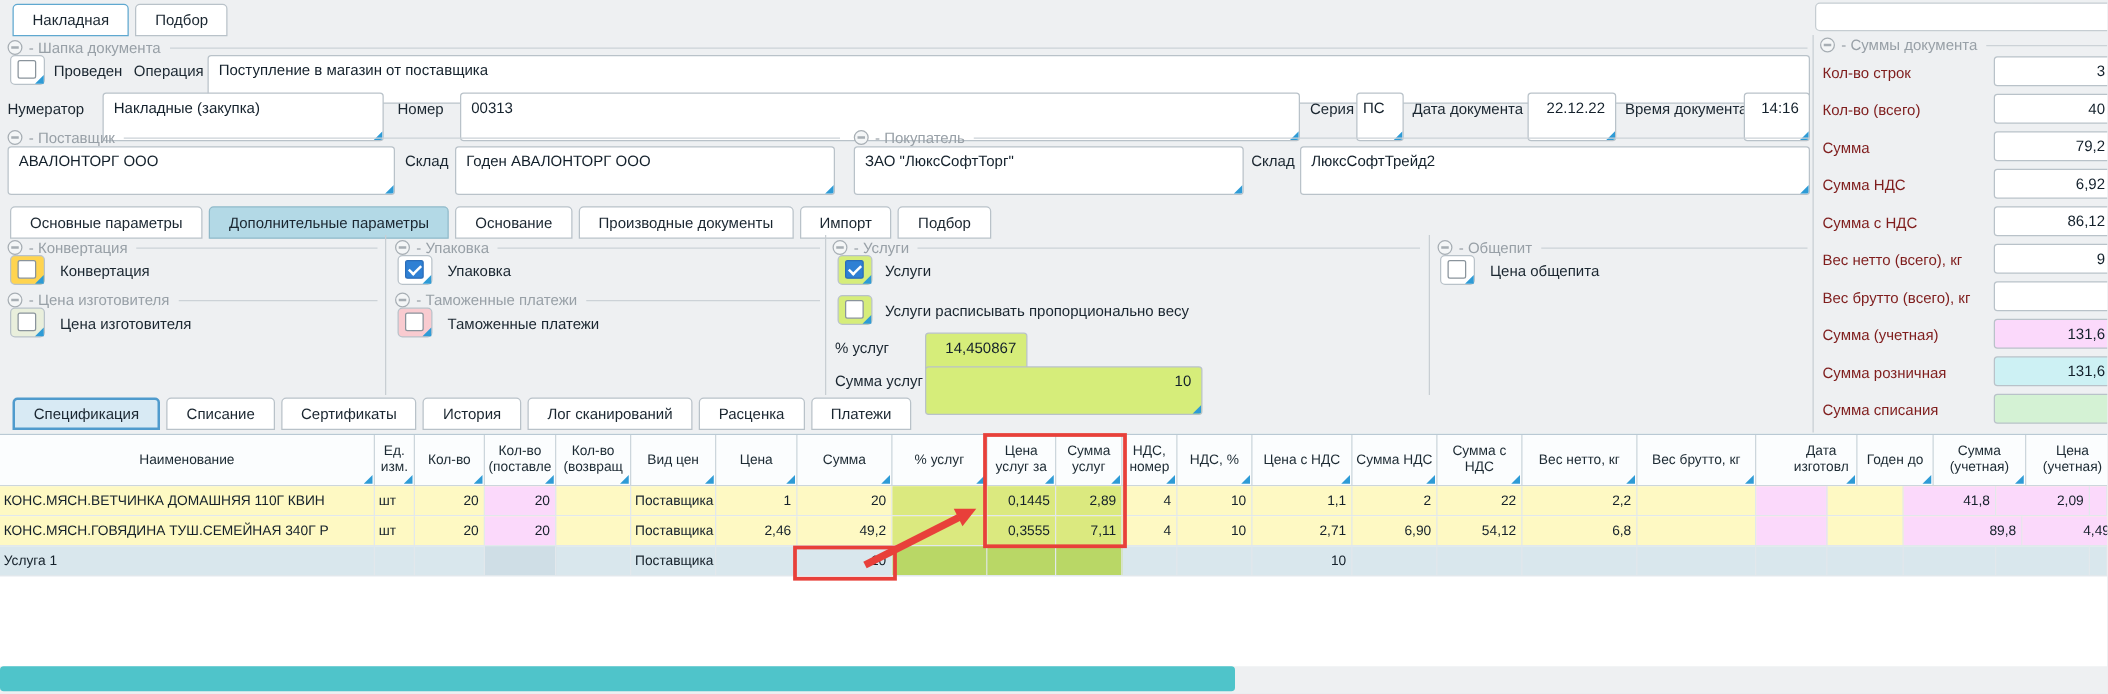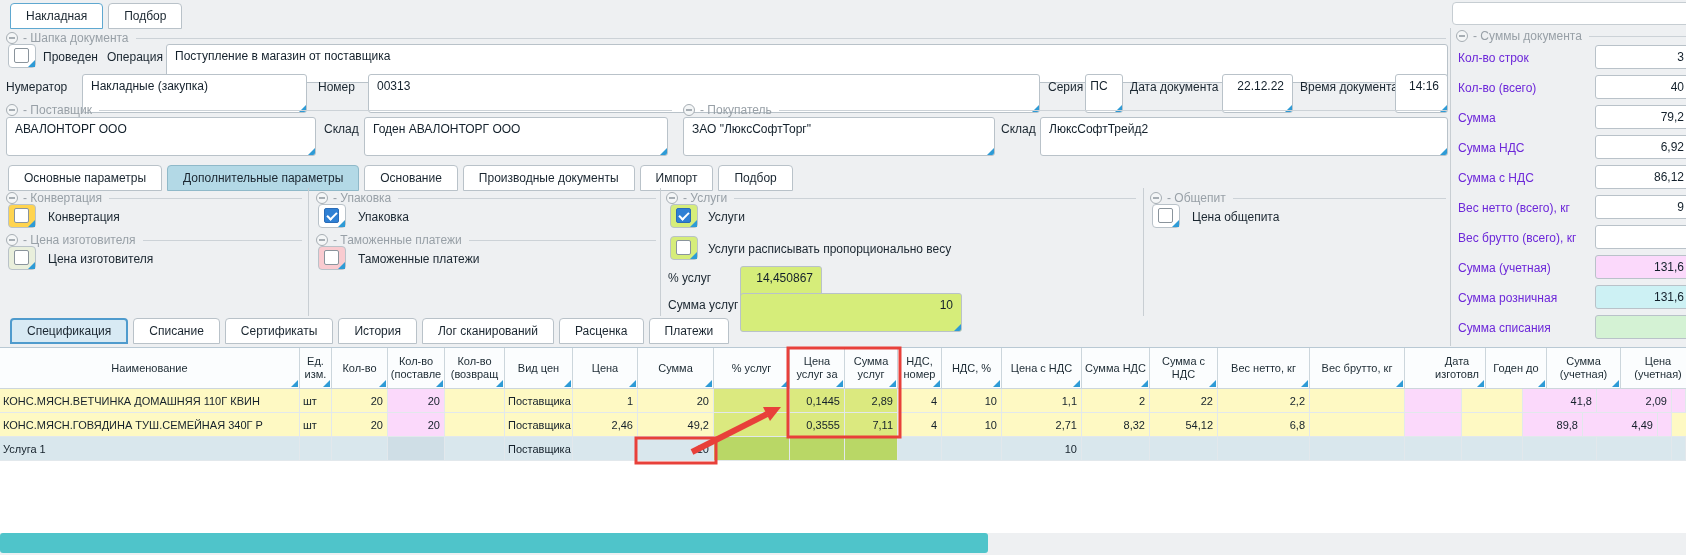--- a/index.html
+++ b/index.html
@@ -34,21 +34,21 @@
   .cbi { position: absolute; left: 5px; top: 3px; width: 15px; height: 15px; background: #fff; border: 1px solid #8a949c; border-radius: 2px; }
   .cbi.on { background: #2f80d4; border-color: #2a6cb8; }
   .cbi.on::after { content: ''; position: absolute; left: 2px; top: 3px; width: 8px; height: 4px; border-left: 2px solid #fff; border-bottom: 2px solid #fff; transform: rotate(-45deg); }
 
   .vdiv { position: absolute; width: 1px; background: #c8ced3; }
   .cornerbox { position: absolute; left: 1452px; top: 2px; width: 240px; height: 23px; background: #fff; border: 1px solid #c6cdd2; border-radius: 4px; }
 
   
   .t-rows { position: absolute; left: 1452px; top: 44px; width: 234px; }
   .t-row { position: relative; height: 30px; }
-  .t-label { position: absolute; left: 6px; top: 7px; font-size: 12px; color: #6d28d9; white-space: nowrap; }
+  .t-label { position: absolute; left: 6px; top: 7px; font-size: 12px; color: #7f1d1d; white-space: nowrap; }
   .t-field { position: absolute; left: 143px; top: 1px; width: 118px; height: 24px; background: #fff; border: 1px solid #b9c2c9; border-radius: 3px; font-size: 12px; color: #13202b; text-align: right; padding: 4px 28px 0 4px; }
 
   
   .tablebg { position: absolute; left: 0; top: 347px; width: 1686px; height: 186px; background: #fff; }
   .grid { position: absolute; left: 0; top: 347px; width: 1686px; }
   .ghead { display: flex; height: 42px; background: #fbfdfe; border-top: 1px solid #b9c9d4; border-bottom: 1px solid #ccd6dc; }
   .hcell { position: relative; border-right: 1px solid #ccd6dc; display: flex; align-items: center; justify-content: center; text-align: center; font-size: 11px; color: #1c2a33; padding: 2px 1px; overflow: hidden; line-height: 13px; flex: none; }
   .sorttri { position: absolute; right: 1px; bottom: 1px; width: 0; height: 0; border-left: 7px solid transparent; border-bottom: 7px solid #2e9bd6; }
   .grow { display: flex; height: 24px; border-bottom: 1px solid #e2e8ec; background: #fef9c3; }
   .grow.service { background: #d9e7ed; }
@@ -313,27 +313,27 @@
           <div class="gcell" style="width: 60px; text-align: right;"></div>
           <div class="gcell" style="width: 68px; text-align: left;">Поставщика</div>
           <div class="gcell" style="width: 65px; text-align: right;">2,46</div>
           <div class="gcell" style="width: 76px; text-align: right;">49,2</div>
           <div class="gcell" style="width: 76px; text-align: right; background: rgb(219, 233, 127);"></div>
           <div class="gcell" style="width: 55px; text-align: right; background: rgb(219, 233, 127);">0,3555</div>
           <div class="gcell" style="width: 53px; text-align: right; background: rgb(219, 233, 127);">7,11</div>
           <div class="gcell" style="width: 44px; text-align: right;">4</div>
           <div class="gcell" style="width: 60px; text-align: right;">10</div>
           <div class="gcell" style="width: 80px; text-align: right;">2,71</div>
-          <div class="gcell" style="width: 68px; text-align: right;">8,32</div>
+          <div class="gcell" style="width: 68px; text-align: right;">6,90</div>
           <div class="gcell" style="width: 68px; text-align: right;">54,12</div>
           <div class="gcell" style="width: 92px; text-align: right;">6,8</div>
           <div class="gcell" style="width: 95px; text-align: right;"></div>
           <div class="gcell" style="width: 57px; text-align: left; background: rgb(251, 217, 251);"></div>
           <div class="gcell" style="width: 61px; text-align: left;"></div>
-          <div class="gcell" style="width: 60px; text-align: right; background: rgb(251, 217, 251);">89,8</div>
+          <div class="gcell" style="width: 95px; text-align: right; background: rgb(251, 217, 251);">89,8</div>
           <div class="gcell" style="width: 75px; text-align: right; background: rgb(251, 217, 251);">4,49</div>
           <div class="gcell" style="width: 14px; text-align: left; background: rgb(251, 217, 251);"></div>
         </div>
         <div class="grow service">
           <div class="gcell" style="width: 300px; text-align: left;">Услуга 1</div>
           <div class="gcell" style="width: 32px; text-align: left;"></div>
           <div class="gcell" style="width: 56px; text-align: right;"></div>
           <div class="gcell" style="width: 57px; text-align: right; background: rgb(207, 222, 230);"></div>
           <div class="gcell" style="width: 60px; text-align: right;"></div>
           <div class="gcell" style="width: 68px; text-align: left;">Поставщика</div>

